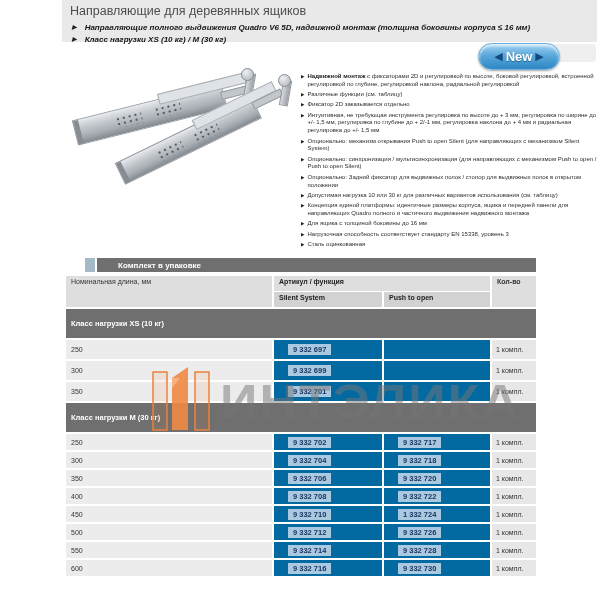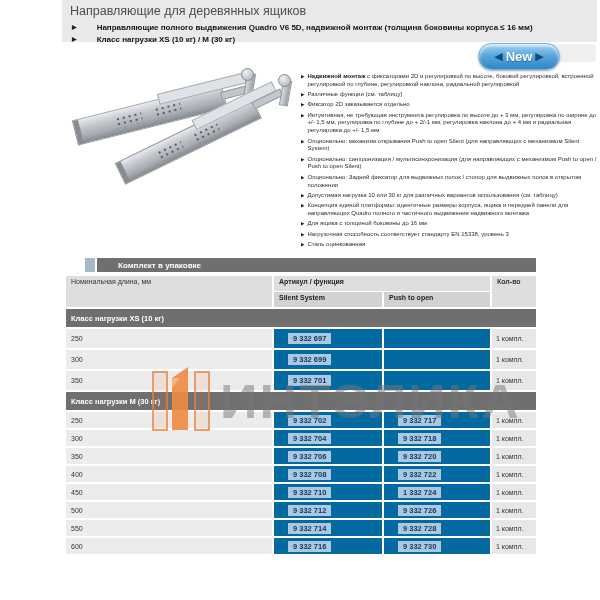--- a/index.html
+++ b/index.html
@@ -2,21 +2,21 @@
 <html><head>
 <meta charset="utf-8">
 <style>
   html,body{margin:0;padding:0;background:#fff;}
   .page{position:relative;width:600px;height:600px;background:#fff;
         font-family:"Liberation Sans",sans-serif;overflow:hidden;}
 
   
   .header-band{position:absolute;left:62px;top:0;width:535px;height:42px;background:#e9e9e9;}
   .title{position:absolute;left:8px;top:4px;font-size:12.5px;color:#4d4d4d;}
-  .hbullet{position:absolute;left:10px;display:flex;gap:20px;font-size:8px;font-weight:bold;color:#151515;}
+  .hbullet{position:absolute;left:10px;display:flex;gap:8px;font-size:8px;font-weight:bold;color:#151515;font-style:italic;}
   .hb1{top:23px;} .hb2{top:35px;}
   .tri{color:#222;font-size:6px;line-height:1.4;}
   .tri.sm{font-size:4.5px;line-height:1.6;}
 
   .badge-backing{position:absolute;left:488px;top:44px;width:108px;height:18px;background:#efefef;border-radius:4px;}
   .new-badge{position:absolute;left:478px;top:43px;width:80px;height:25px;border-radius:14px;
      background:linear-gradient(180deg,#a6d4f2 0%,#5aa8dc 45%,#2e86c4 100%);
      border:1px solid #6fb0dc;box-shadow:0 1px 2px rgba(0,0,0,.35), inset 0 2px 3px rgba(255,255,255,.75);
      display:flex;align-items:center;justify-content:center;gap:3px;}
   .nb-label{color:#fff;font-size:13px;font-weight:bold;text-shadow:0 1px 1px rgba(0,60,110,.6);}
@@ -56,21 +56,21 @@
   .kb-bar{flex:1;background:#6f6f6f;color:#fff;font-size:8px;font-weight:600;
           display:flex;align-items:center;padding-left:21px;}
   .thead{margin-top:4px;display:grid;grid-template-columns:206px 216px 44px;column-gap:2px;}
   .th-length,.th-qty{background:#dedede;height:31px;font-size:7px;color:#333;padding:2px 0 0 5px;box-sizing:border-box;}
   .th-article{background:#dedede;height:15px;font-size:7px;font-weight:bold;color:#222;
               padding:2px 0 0 5px;box-sizing:border-box;}
   .th-subs{display:grid;grid-template-columns:108px 106px;column-gap:2px;margin-top:1px;}
   .th-silent,.th-push{background:#d2d2d2;height:15px;font-size:7px;font-weight:bold;color:#222;
               padding:2px 0 0 5px;box-sizing:border-box;}
   .th-qty{font-weight:bold;}
-  .group-bar{margin-top:2px;height:18px;background:#6f6f6f;color:#fff;font-size:7.5px;font-weight:600;
+  .group-bar{margin-top:2px;height:29px;background:#6f6f6f;color:#fff;font-size:7.5px;font-weight:600;
              display:flex;align-items:center;padding-left:5px;}
   .trow{margin-top:2px;display:grid;grid-template-columns:206px 108px 106px 44px;column-gap:2px;}
   .row-xs > div{height:19px;} .row-m > div{height:16px;}
   .c-len{background:#ececec;font-size:7px;color:#333;display:flex;align-items:center;padding-left:5px;box-sizing:border-box;}
   .c-art{background:#0369a1;display:flex;align-items:center;box-sizing:border-box;}
   .c-qty{background:#e7e7e7;font-size:7px;color:#333;display:flex;align-items:center;padding-left:4px;box-sizing:border-box;}
   .chip{margin-left:14px;background:#a9c9e1;color:#1c3461;font-size:7.5px;font-weight:bold;
         padding:1px 5px;cursor:pointer;}
 
   

